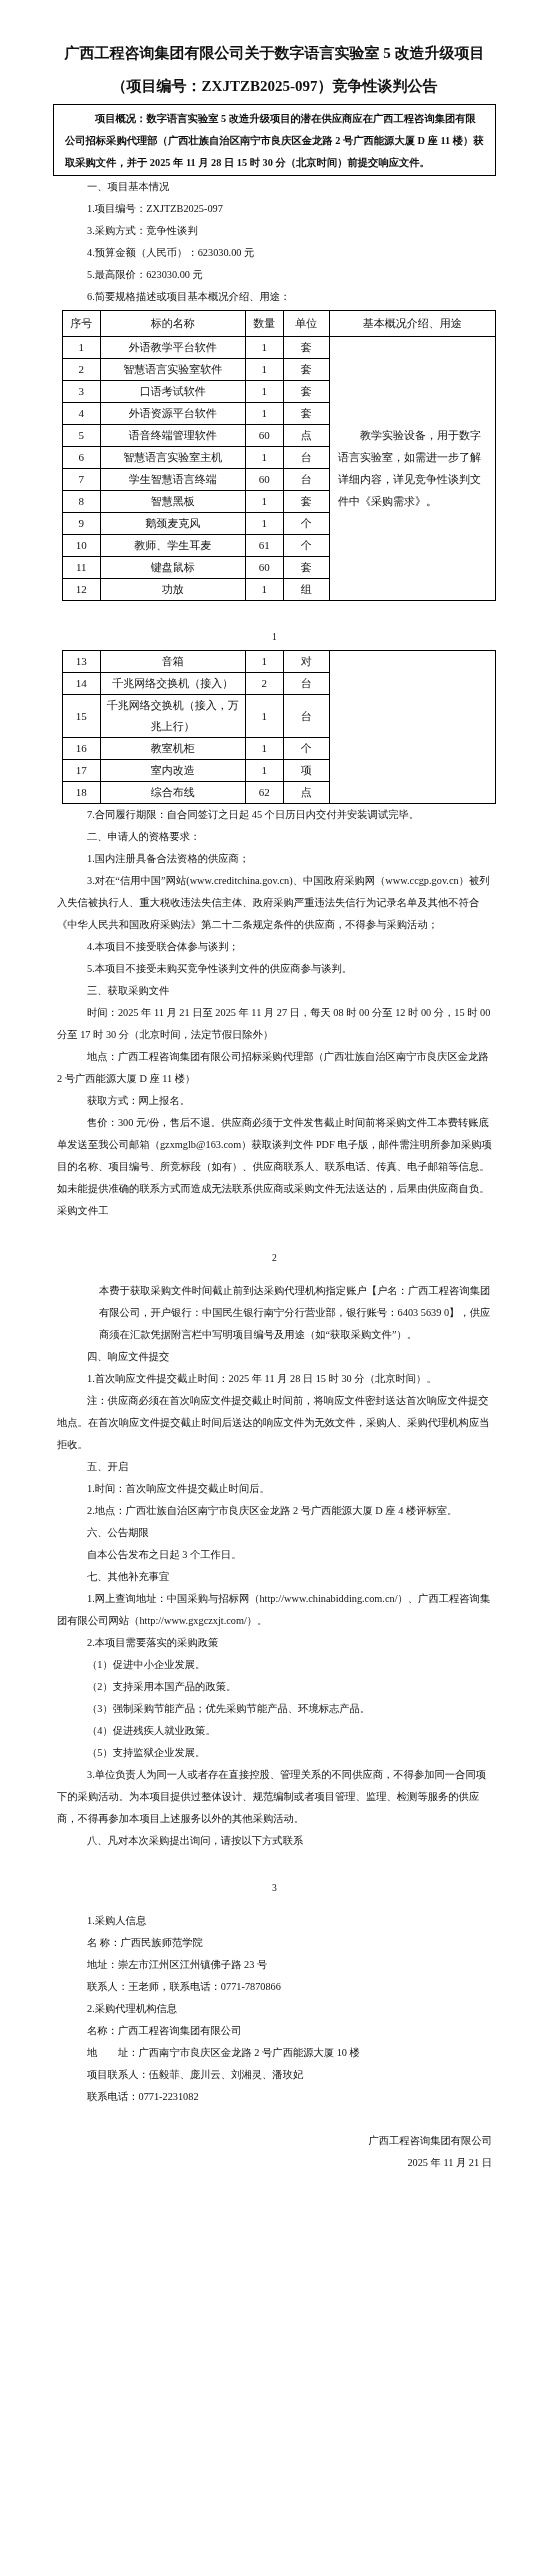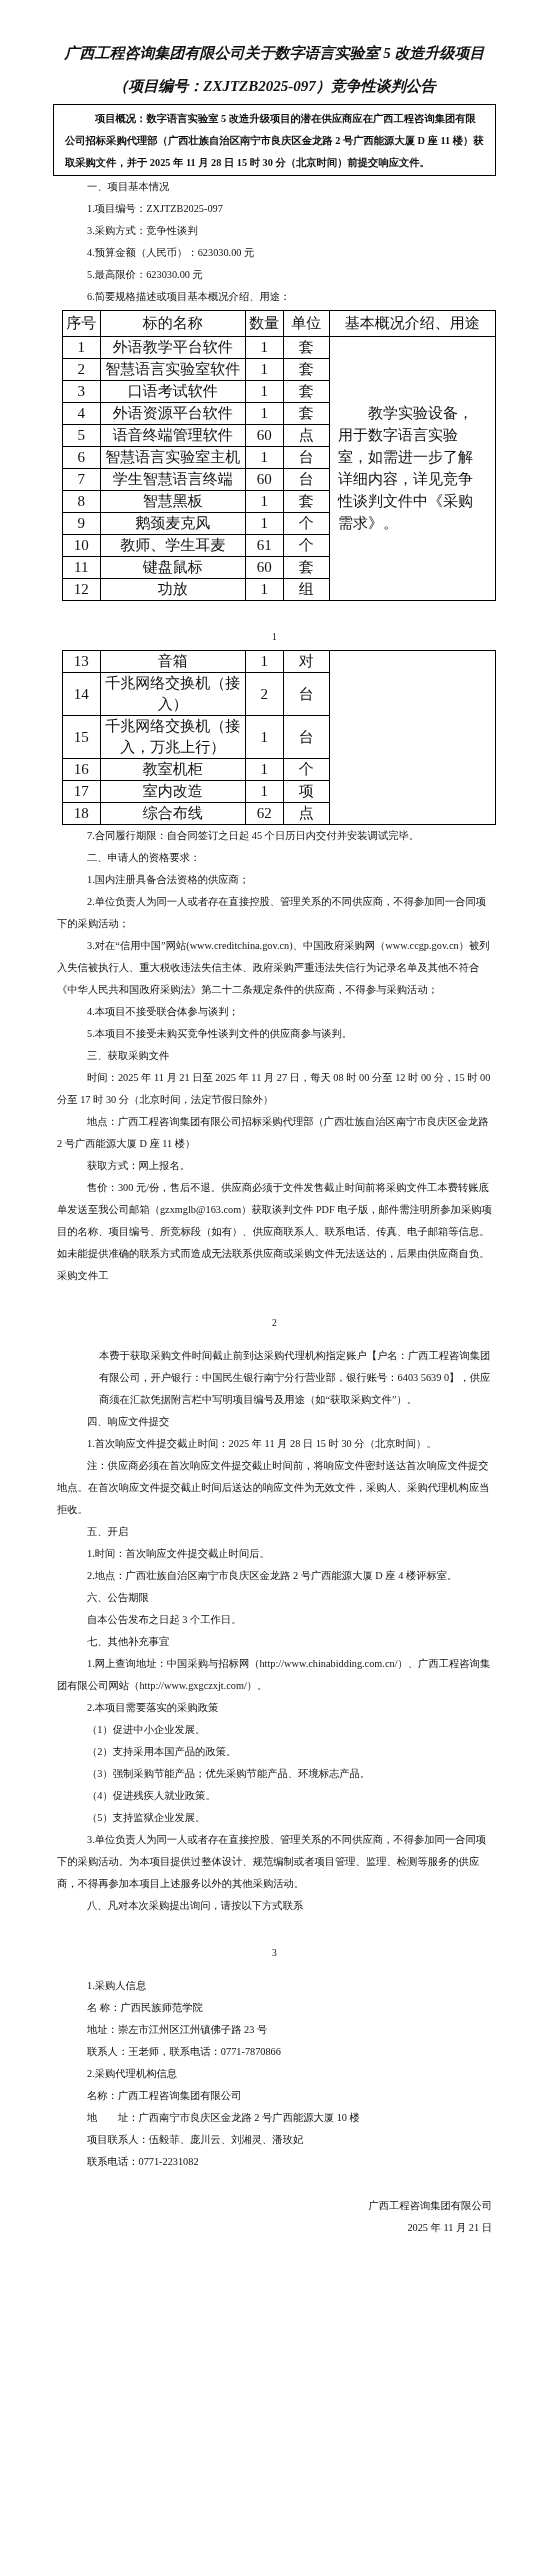--- a/index.html
+++ b/index.html
@@ -4,29 +4,29 @@
 <style>
   html,body{margin:0;padding:0;background:#ffffff;}
   .page{
     width:548px;min-height:2576px;background:#ffffff;color:#111;
     font-family:"Liberation Serif","DejaVu Serif",serif;
     font-size:10.3px;line-height:22px;
     box-sizing:border-box;padding:37px 56px 13.7px 57px;
     overflow:hidden;
   }
   .title{margin:0;font-size:15px;font-weight:bold;text-align:center;line-height:33px;}
-  .title .tline{display:block;font-style:italic;}
+  .title .tline{display:block;}
   .overview-box{
     border:0.7px solid #000;margin:1.4px -4.1px 0 -4.1px;
     padding:2.7px 9.6px 1.4px 11px;
   }
   .overview-box .p{font-weight:bold;}
   .p{margin:0;text-indent:30px;}
   .p.noind{text-indent:0;margin-left:42px;}
-  .tbl{border-collapse:collapse;table-layout:fixed;width:433px;margin:1.4px 0 0 4.8px;font-size:15px;}
+  .tbl{border-collapse:collapse;table-layout:fixed;width:433px;margin:1.4px 0 0 4.8px;font-size:11px;}
   .tbl th,.tbl td{
     border:0.7px solid #000;font-weight:normal;text-align:center;
     padding:0 1.4px;line-height:21px;vertical-align:middle;
     word-break:break-all;
   }
   .tbl thead th{height:25px;}
   .tbl td{height:21px;}
   .tbl td.desc{text-align:left;padding:0 8.2px;text-indent:2em;line-height:22px;}
   .c1{width:38px}.c2{width:145px}.c3{width:38px}.c4{width:46px}.c5{width:166px}
   .tbl2{border-top:1.4px solid #9a9a9a;}
@@ -199,21 +199,20 @@
           <td>62</td>
           <td>点</td>
         </tr>
       </tbody>
   </table>
 
   <p class="p">7.合同履行期限：自合同签订之日起 45 个日历日内交付并安装调试完毕。</p>
 
   <p class="p">二、申请人的资格要求：</p>
   <p class="p">1.国内注册具备合法资格的供应商；</p>
-  <p class="p">2.单位负责人为同一人或者存在直接控股、管理关系的不同供应商，不得参加同一合同项下的采购活动；</p>
   <p class="p">3.对在“信用中国”网站(www.creditchina.gov.cn)、中国政府采购网（www.ccgp.gov.cn）被列入失信被执行人、重大税收违法失信主体、政府采购严重违法失信行为记录名单及其他不符合《中华人民共和国政府采购法》第二十二条规定条件的供应商，不得参与采购活动；</p>
   <p class="p">4.本项目不接受联合体参与谈判；</p>
   <p class="p">5.本项目不接受未购买竞争性谈判文件的供应商参与谈判。</p>
 
   <p class="p">三、获取采购文件</p>
   <p class="p">时间：2025 年 11 月 21 日至 2025 年 11 月 27 日，每天 08 时 00 分至 12 时 00 分，15 时 00 分至 17 时 30 分（北京时间，法定节假日除外）</p>
   <p class="p">地点：广西工程咨询集团有限公司招标采购代理部（广西壮族自治区南宁市良庆区金龙路 2 号广西能源大厦 D 座 11 楼）</p>
   <p class="p">获取方式：网上报名。</p>
   <p class="p">售价：300 元/份，售后不退。供应商必须于文件发售截止时间前将采购文件工本费转账底单发送至我公司邮箱（gzxmglb@163.com）获取谈判文件 PDF 电子版，邮件需注明所参加采购项目的名称、项目编号、所竞标段（如有）、供应商联系人、联系电话、传真、电子邮箱等信息。如未能提供准确的联系方式而造成无法联系供应商或采购文件无法送达的，后果由供应商自负。采购文件工</p>
 

